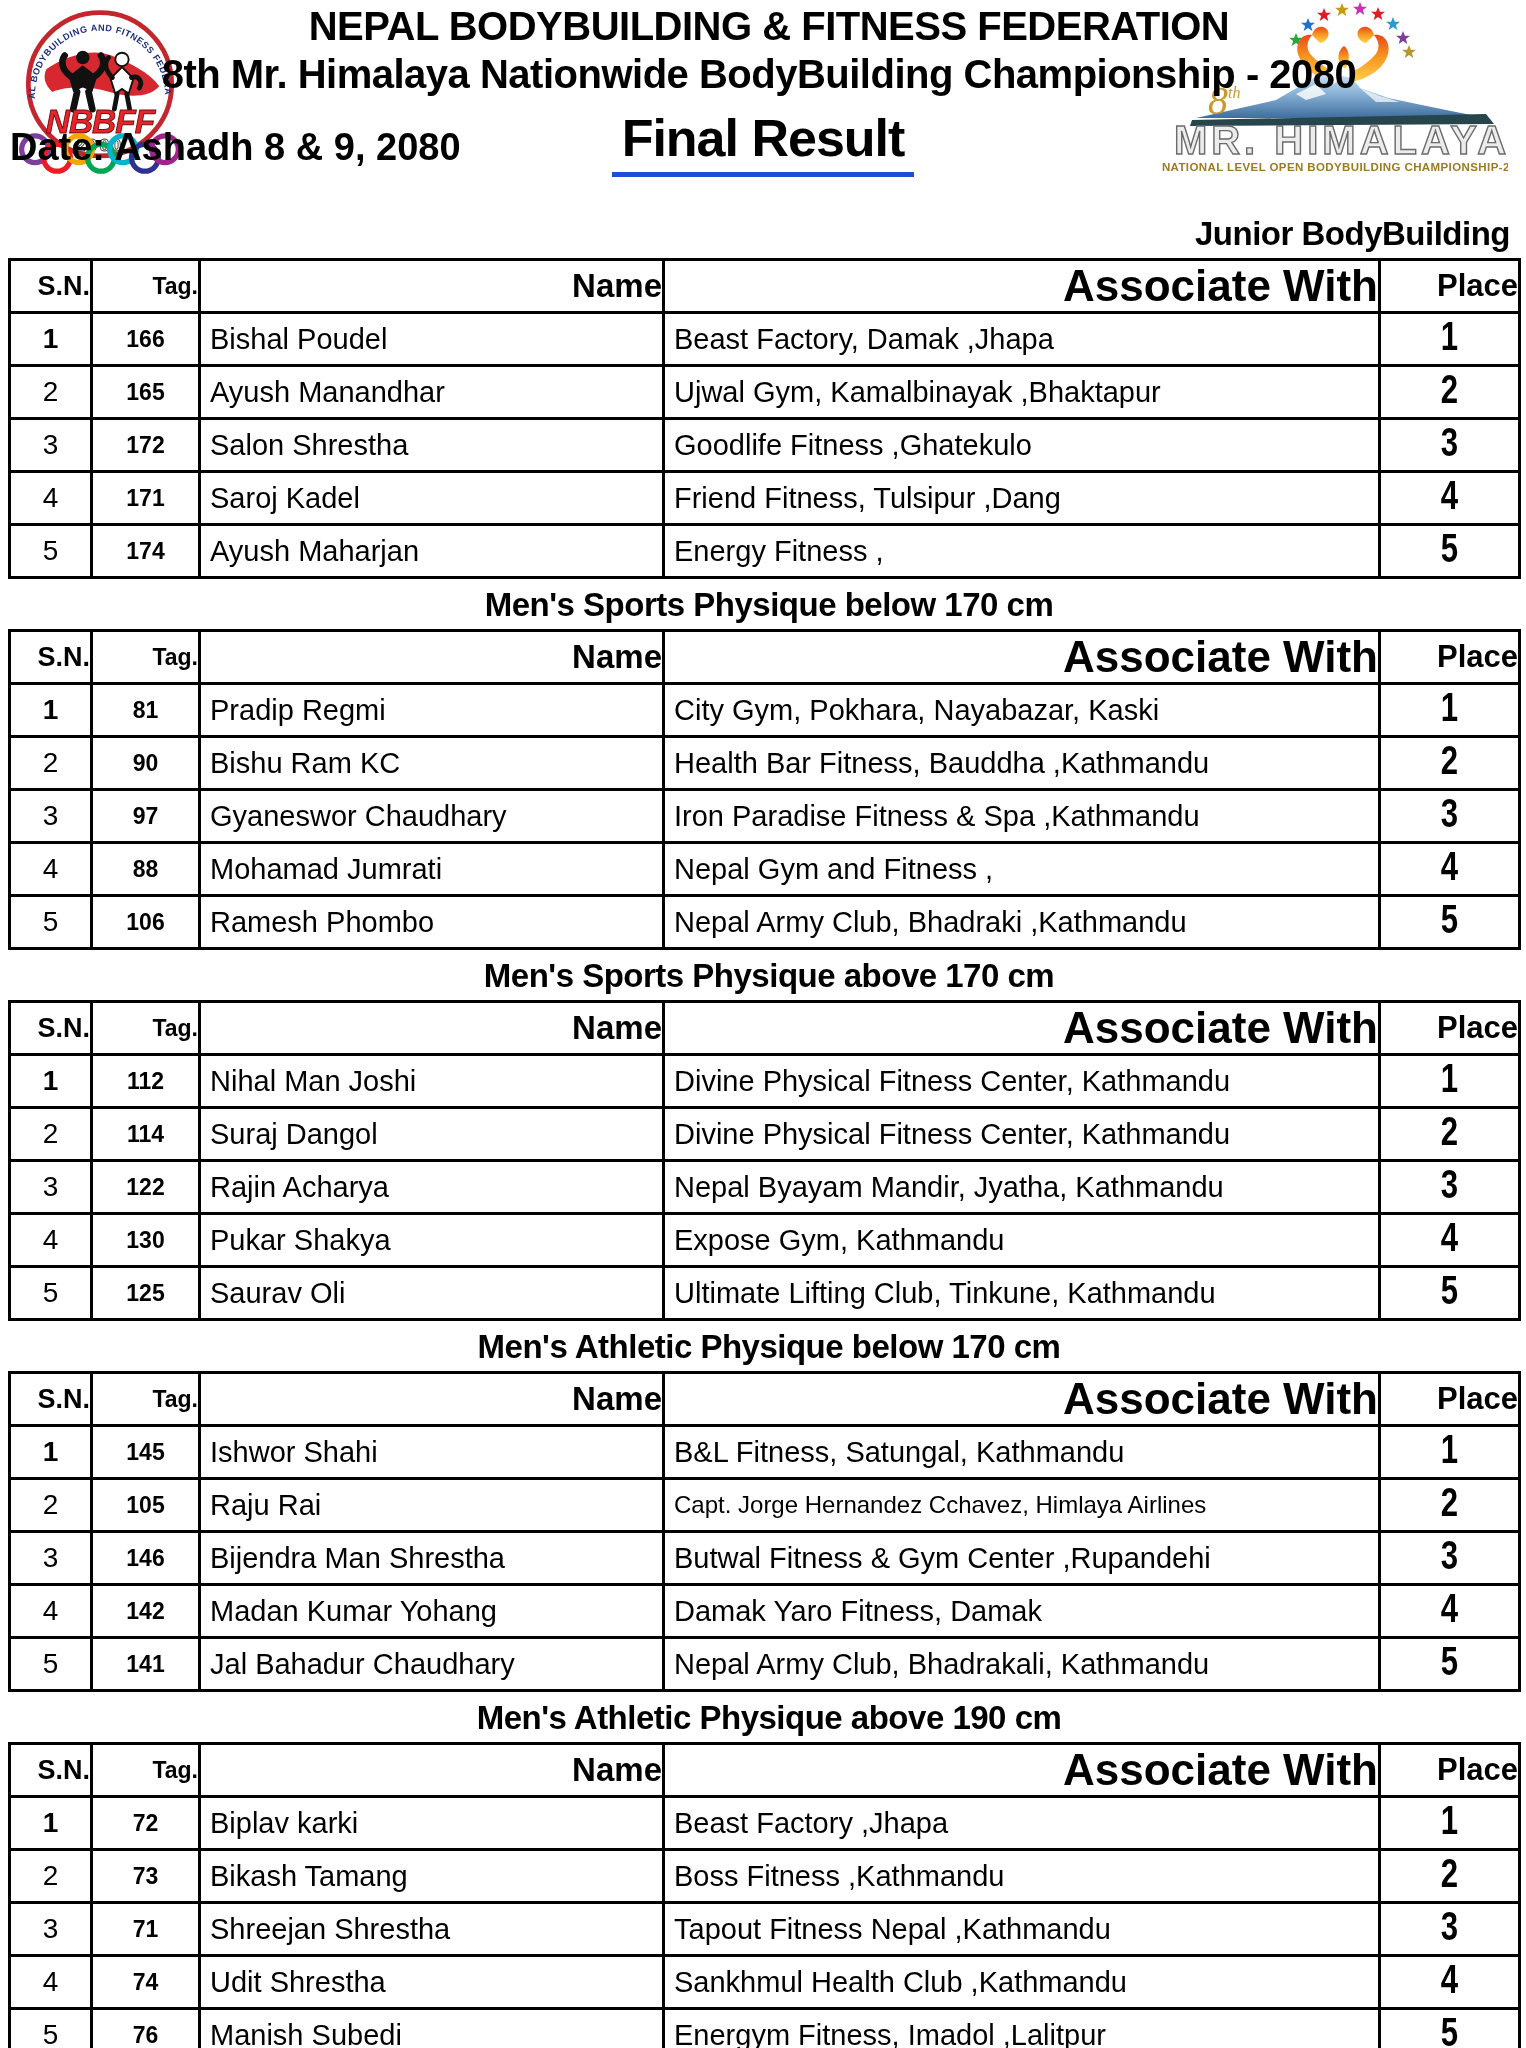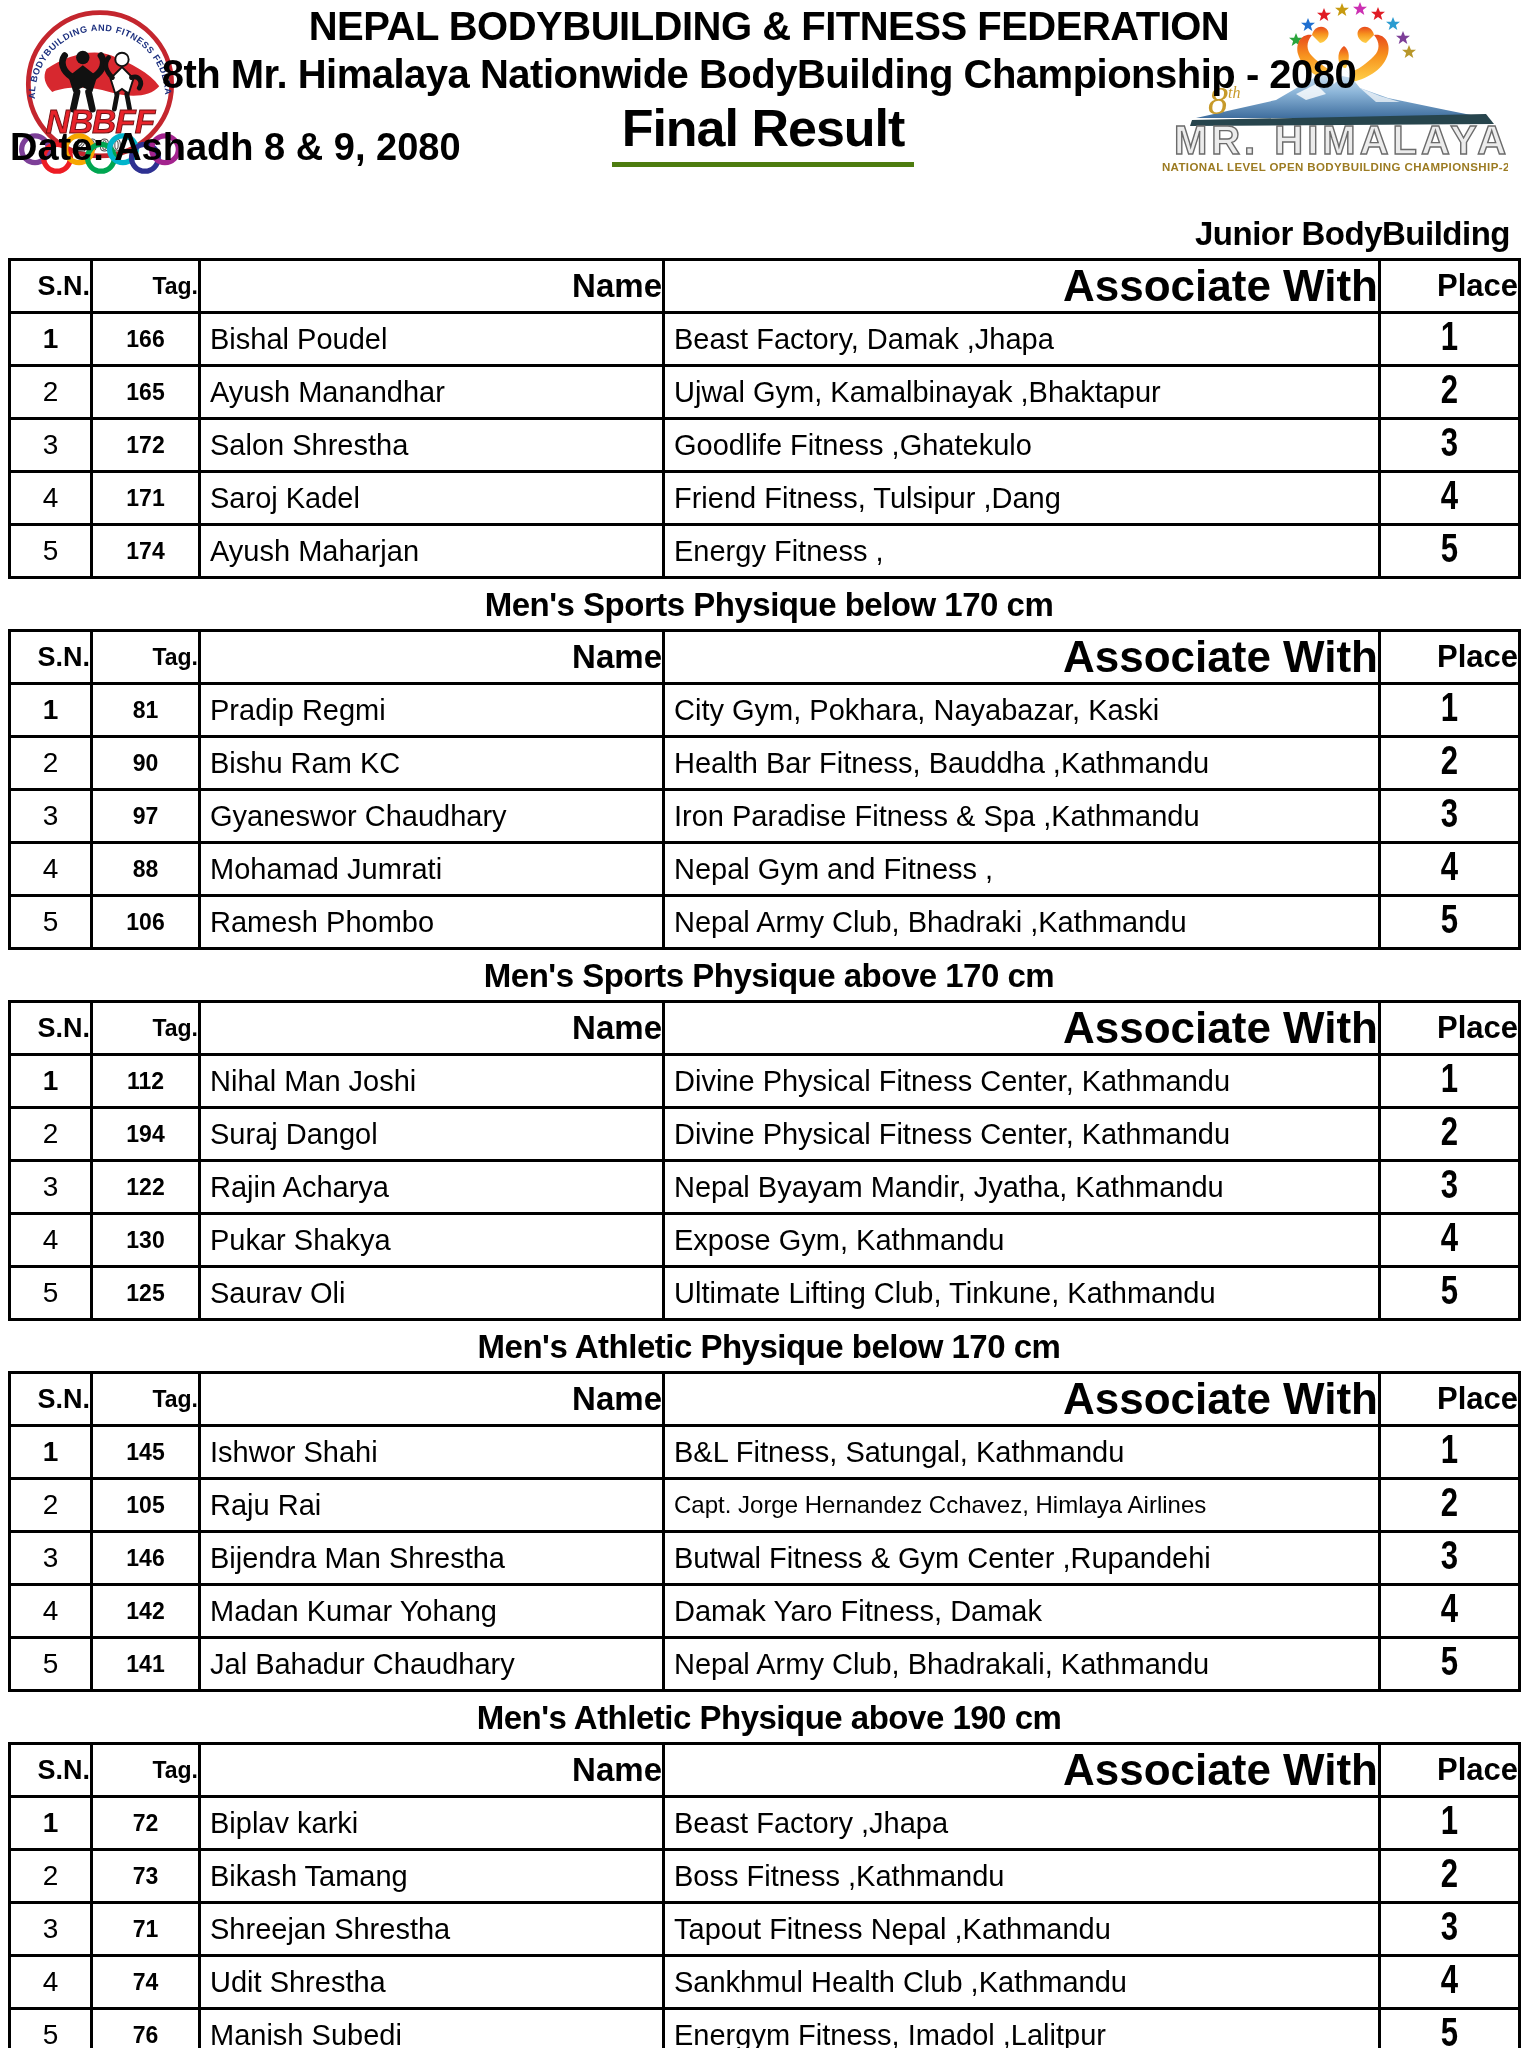--- a/index.html
+++ b/index.html
@@ -11,21 +11,21 @@
   
   .doc-header{position:relative;height:208px;}
   .logo-left{position:absolute;left:14px;top:6px;width:172px;height:168px;}
   .logo-right{position:absolute;right:18px;top:2px;width:352px;height:176px;}
   .t1{position:absolute;top:4px;left:0;right:0;text-align:center;
       font-size:40px;font-weight:bold;letter-spacing:-0.5px;z-index:2;padding-left:12px;}
   .t2{position:absolute;top:52px;left:0;right:8px;text-align:center;
       font-size:40px;font-weight:bold;letter-spacing:-0.5px;z-index:2;}
   .final-wrap{position:absolute;top:98px;left:0;right:0;text-align:center;z-index:2;}
   .final{display:inline-block;font-size:52px;font-weight:bold;
-         border-bottom:5px solid #4d7c0f;padding:0 10px 4px 10px;letter-spacing:-1px;}
+         border-bottom:5px solid #1d4ed8;padding:0 10px 4px 10px;letter-spacing:-1px;margin-top:10px;}
   .date{position:absolute;top:126px;left:10px;font-size:38px;font-weight:bold;z-index:2;}
   
   .section-title{
     margin:0;padding:6px 0 4px 12px;font-size:33px;line-height:40px;
     font-weight:bold;text-align:center;letter-spacing:-0.5px;
   }
   .section:first-child .section-title{text-align:right;padding-right:16px;}
   table.results-table{
     border-collapse:collapse;table-layout:fixed;width:1510px;margin-left:8px;
   }
@@ -312,21 +312,21 @@
     <td class="tag">112</td>
     <td class="name">Nihal Man Joshi</td>
     <td class="assoc">Divine Physical Fitness Center, Kathmandu</td>
     <td class="place">
       <span class="place-num">1</span>
     </td>
   </tr>
 
   <tr class="data-row">
     <td class="sn">2</td>
-    <td class="tag">194</td>
+    <td class="tag">114</td>
     <td class="name">Suraj Dangol</td>
     <td class="assoc">Divine Physical Fitness Center, Kathmandu</td>
     <td class="place">
       <span class="place-num">2</span>
     </td>
   </tr>
 
   <tr class="data-row">
     <td class="sn">3</td>
     <td class="tag">122</td>

